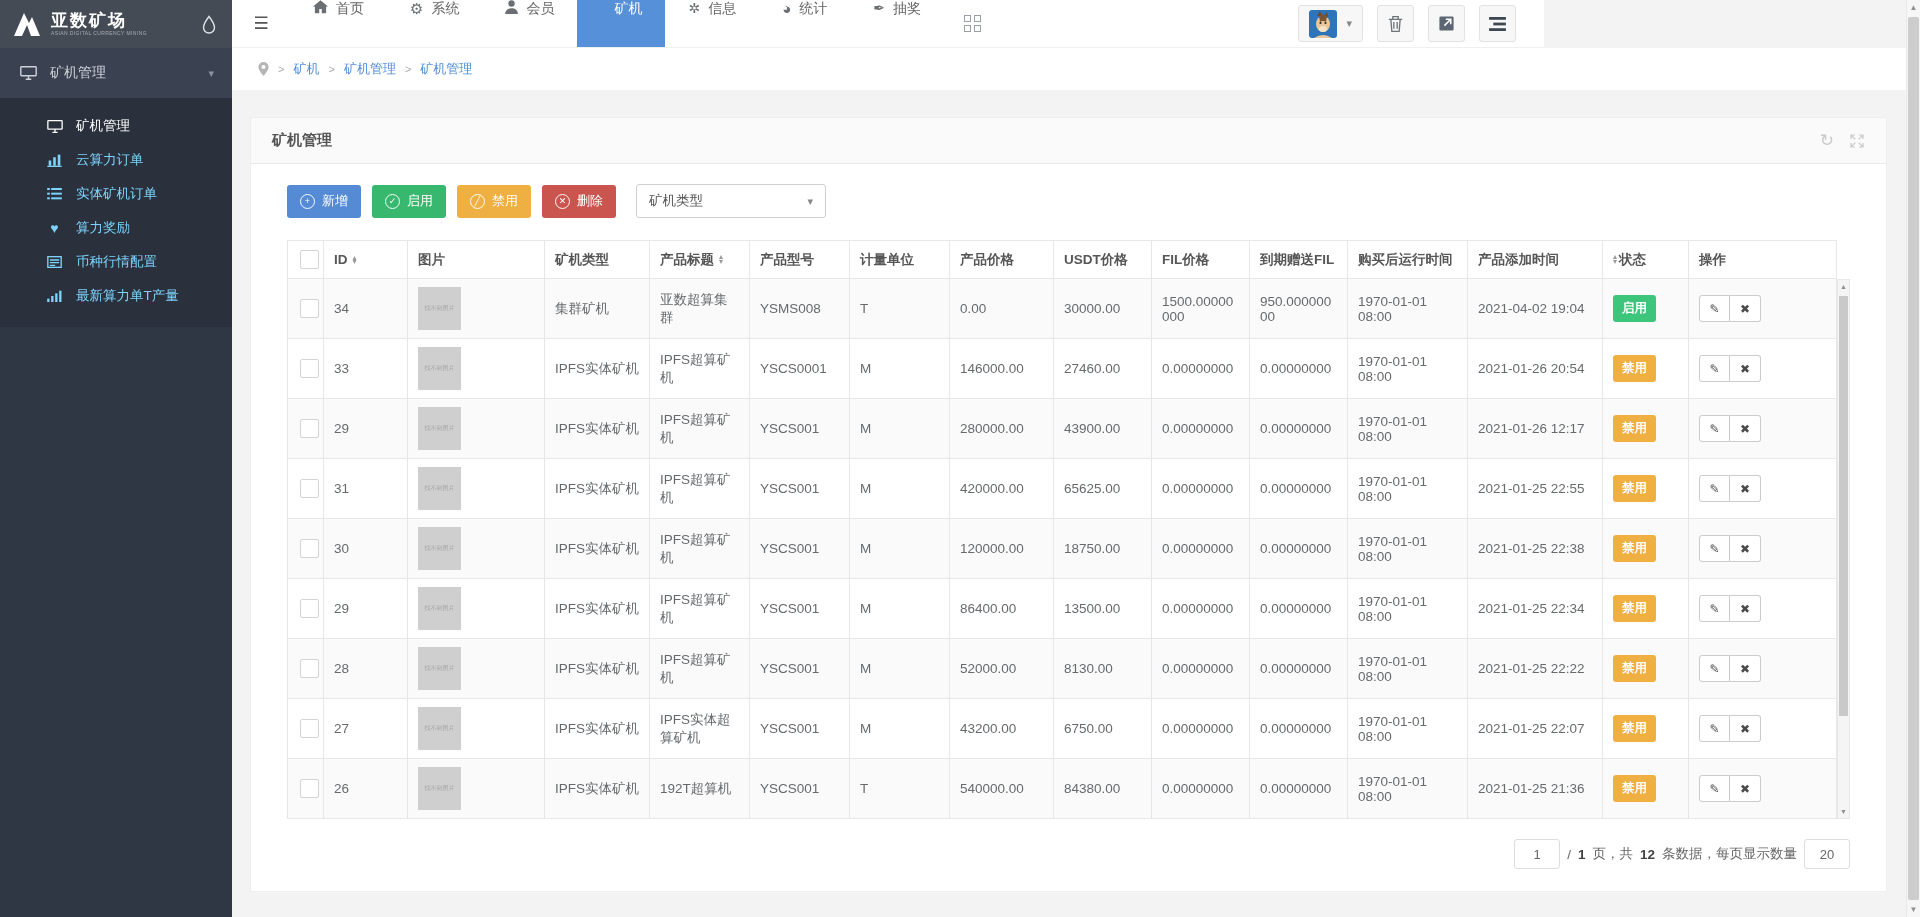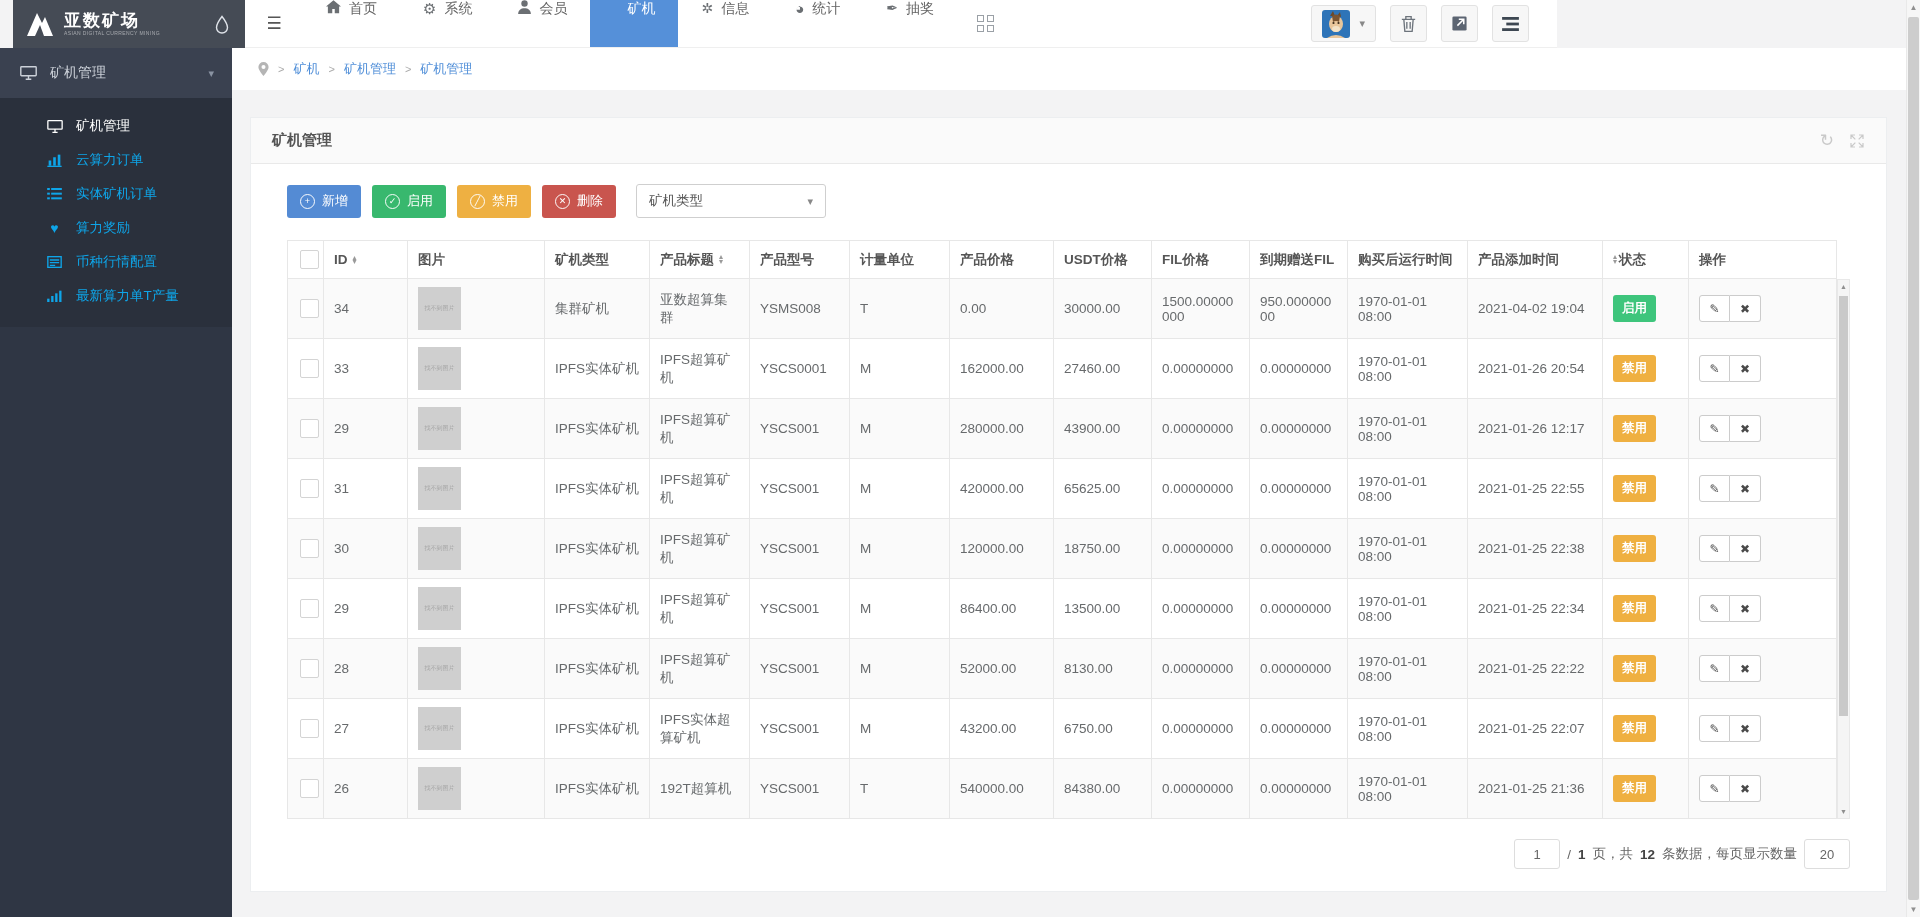--- a/index.html
+++ b/index.html
@@ -1,20 +1,20 @@
 <!DOCTYPE html>
 <html><head>
 <meta charset="utf-8">
 <style>
   * { box-sizing: border-box; margin: 0; padding: 0; }
   html,body { width:1920px; height:917px; overflow:hidden; }
   body { font-family:"Liberation Sans","DejaVu Sans",sans-serif; background:#f3f3f4; position:relative; }
 
   
-  .topbar { height:48px; display:flex; width:1544px;margin-left:13px; }
+  .topbar { height:48px; display:flex; width:1544px; }
   .logo-area { width:232px; flex-shrink:0; background:#454b55; color:#fff; display:flex; align-items:center; padding:0 16px 0 12px; gap:9px; }
   .logo-txt { line-height:1.1; }
   .logo-title { font-size:17px; font-weight:bold; letter-spacing:2px; }
   .logo-sub { font-size:5px; color:rgba(255,255,255,.5); letter-spacing:.4px; }
   .drop-ico { margin-left:auto; color:#dfe3e9; }
   .topnav { flex:1; background:#fff; display:flex; align-items:stretch; border-bottom:1px solid #efefef; }
   .burger { width:58px; display:flex; align-items:center; justify-content:center; font-size:17px; color:#555; cursor:pointer; }
   .nav-item { display:flex; align-items:flex-start; gap:8px; padding:0 23px; color:#666; font-size:14px; cursor:pointer; }
   .nav-item .nv-ico { color:#6b6f73; display:flex; }
   .nav-item.active { background:#5590d9; color:#fff; }
@@ -29,21 +29,21 @@
   .avatar-img { width:28px; height:28px; border-radius:3px; overflow:hidden; display:block; }
   .caret { color:#888; font-size:11px; }
   .tool-btn { width:37px; height:37px; border:1px solid #e2e2e2; background:#f7f7f7; border-radius:3px; display:flex; align-items:center; justify-content:center; color:#6d747c; cursor:pointer; }
 
   
   .layout { display:flex; height:869px; width:1920px; }
   .sidebar { width:232px; flex-shrink:0; background:#2f3644; }
   .side-group { height:50px; background:#3a4150; display:flex; align-items:center; padding:0 18px 0 20px; gap:13px; color:#ccd1d9; font-size:14px; cursor:pointer; }
   .side-group .sg-caret { margin-left:auto; color:#8a93a2; font-size:11px; }
   .side-sub { background:#2a303c; padding:11px 0 14px; }
-  .side-item { height:34px; display:flex; align-items:center; padding-left:46px; gap:13px; color:#0ea5e9; font-size:13.5px; cursor:pointer; }
+  .side-item { height:34px; display:flex; align-items:center; padding-left:46px; gap:13px; color:#7dd3fc; font-size:13.5px; cursor:pointer; }
   .side-item .si-ico { display:flex; width:17px; justify-content:center; }
   .side-item.active { color:#fff; }
 
   .main { flex:1; background:#f3f3f4; }
   .crumbbar { height:42px; background:#fff; display:flex; align-items:center; padding-left:26px; gap:9px; font-size:13px; color:#a7a7a7; }
   .crumb-link { color:#4f8ed8; cursor:pointer; }
   .crumb-sep { font-size:11px; color:#aaa; }
 
   
   .panel { margin:27px 33px 0 18px; background:#fff; border:1px solid #eceef0; }
@@ -442,21 +442,21 @@
     <td>33</td>
     <td>
       <div class="imgph">
                       <span>找不到图片</span>
                     </div>
     </td>
     <td>IPFS实体矿机</td>
     <td>IPFS超算矿机</td>
     <td>YSCS0001</td>
     <td>M</td>
-    <td>162000.00</td>
+    <td>146000.00</td>
     <td>27460.00</td>
     <td class="brk">0.00000000</td>
     <td class="brk">0.00000000</td>
     <td>1970-01-01 08:00</td>
     <td>2021-01-26 20:54</td>
     <td><span class="badge disabled">禁用</span></td>
     <td>
       <span class="act-group">
         <button class="act">
                         <span>✎</span>

